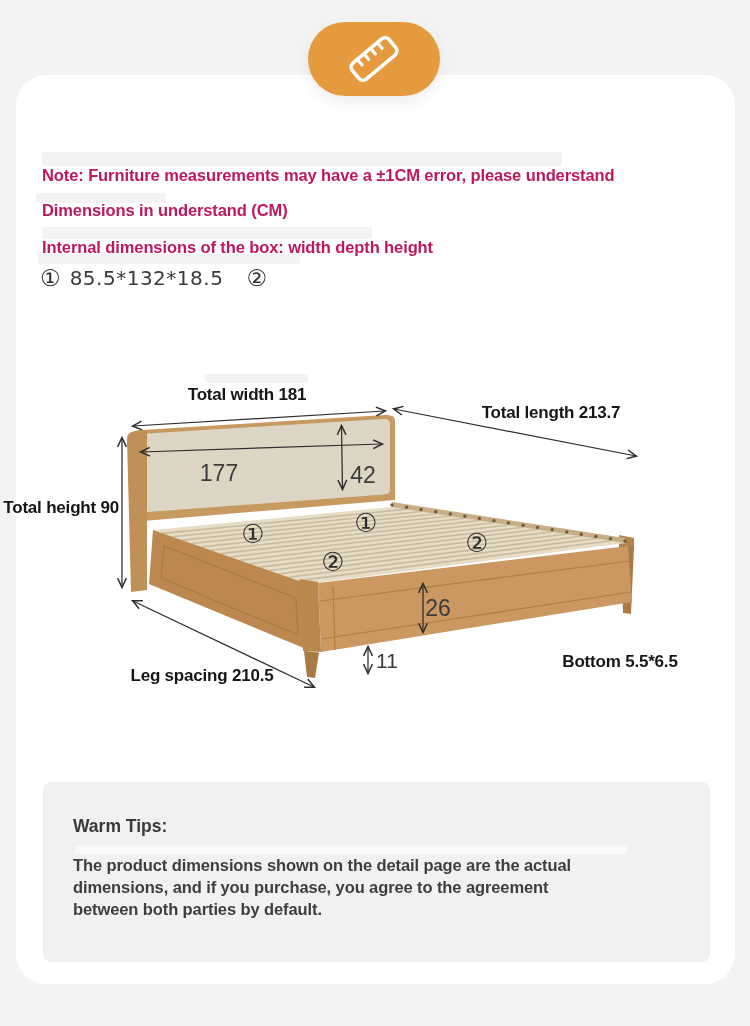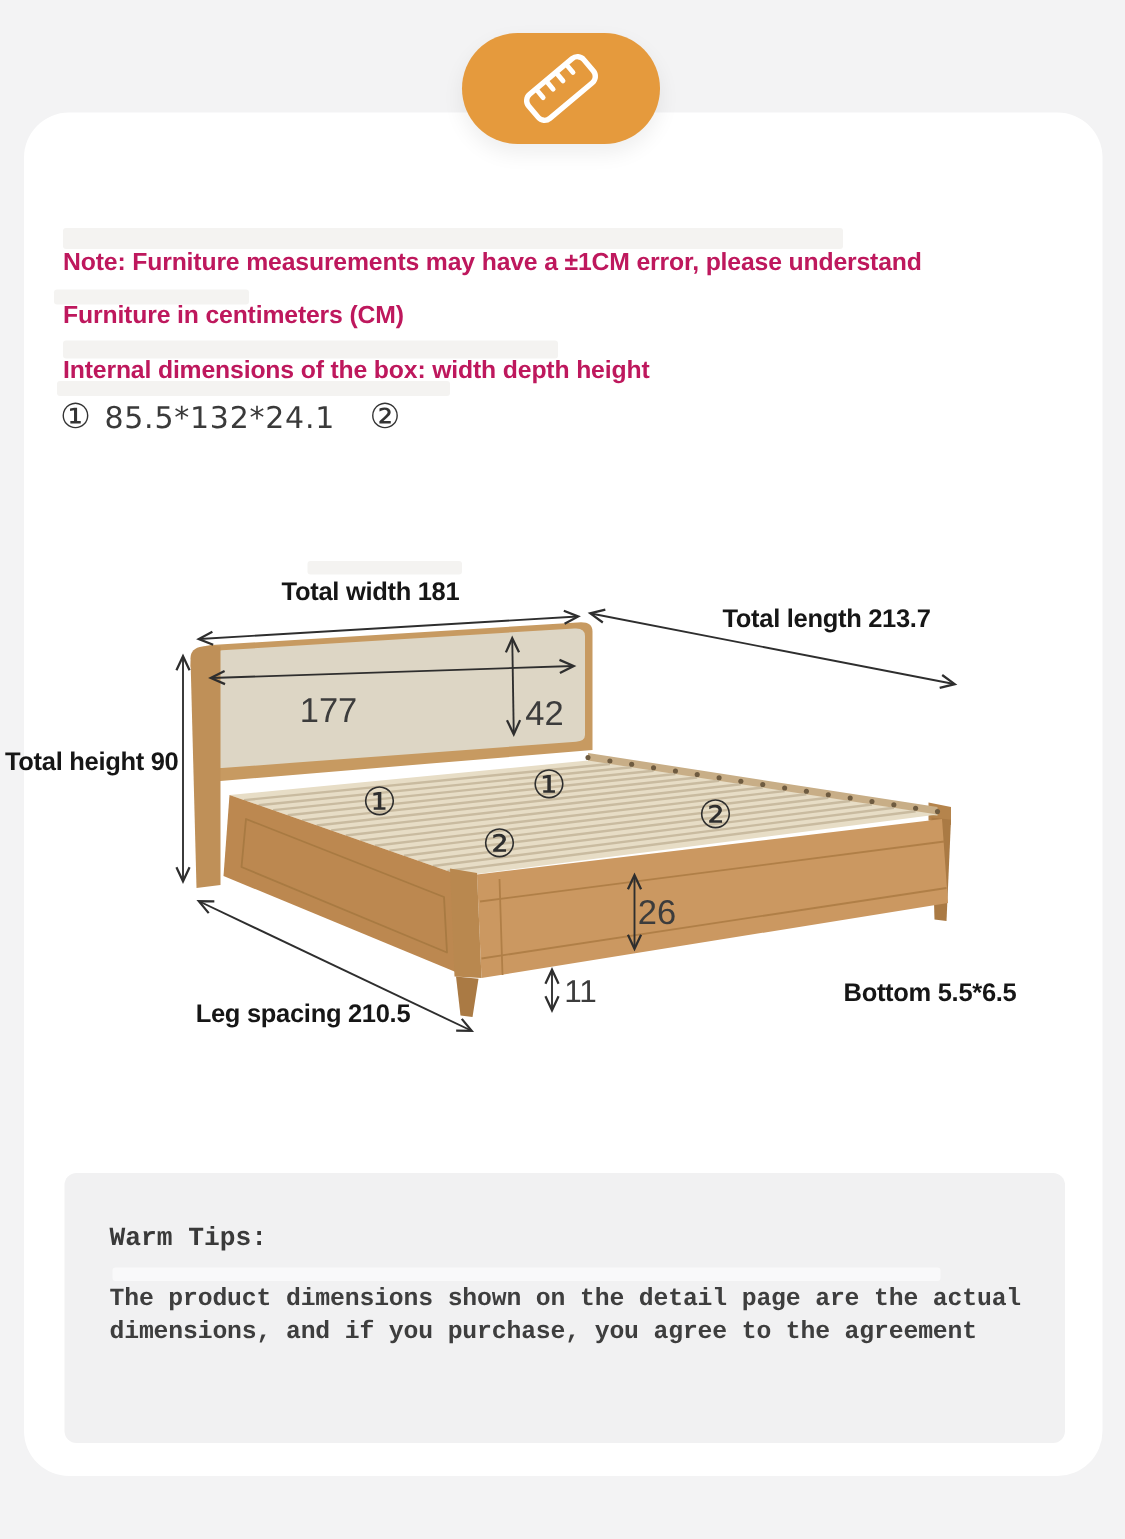--- a/index.html
+++ b/index.html
@@ -35,21 +35,21 @@
   .dims{
     position:absolute;left:40px;top:266px;
     font-family:"DejaVu Sans",sans-serif;font-size:20px;color:#3a3a3a;
     display:flex;align-items:center;gap:9px;
   }
   .dims .m{font-size:23px;line-height:23px;color:#333}
   .dims .v{letter-spacing:.5px}
   .dims .m2{margin-left:14px}
   .tips{
     position:absolute;left:43px;top:782px;width:667px;height:180px;
-    background:#f1f1f2;border-radius:8px;font-family:Liberation Mono, monospace;
+    background:#f1f1f2;border-radius:8px;
   }
   .tips-title{position:absolute;left:30px;top:34px;font-size:17.5px;font-weight:700;color:#3a3a3a}
   .tips-line{position:absolute;left:30px;font-size:16.5px;font-weight:700;color:#3e3e3e;white-space:nowrap;letter-spacing:-0.1px}
   #tl0{top:74px}
   #tl1{top:96px}
   #tl2{top:118px}
   .diagram{position:absolute;left:0;top:0;pointer-events:none}
   
   .lbl{font-family:"Liberation Sans",sans-serif;font-size:17px;font-weight:700;fill:#161616;letter-spacing:-.2px}
   .num{font-family:"Liberation Sans",sans-serif;font-size:23px;font-weight:400;fill:#3c3c3c}
@@ -76,26 +76,26 @@
   </svg>
 </div>
 
 <div class="strip" id="s1"></div>
 <div class="strip" id="s2"></div>
 <div class="strip" id="s3"></div>
 <div class="strip" id="s4"></div>
 <div class="strip" id="s5"></div>
 
 <div class="note" id="n1">Note: Furniture measurements may have a ±1CM error, please understand</div>
-<div class="note" id="n2">Furniture in centimeters (CM)</div>
+<div class="note" id="n2">Dimensions in understand (CM)</div>
 <div class="note" id="n3">Internal dimensions of the box: width depth height</div>
 
 <div class="dims">
   <span class="m">①</span>
-  <span class="v">85.5*132*24.1</span>
+  <span class="v">85.5*132*18.5</span>
   <span class="m m2">②</span>
 </div>
 
 <svg class="diagram" width="750" height="1026" viewBox="0 0 750 1026">
   <defs>
     <marker id="ah" markerWidth="10" markerHeight="10" refX="7.6" refY="4.5" orient="auto-start-reverse">
       <path d="M0.5,1 L8,4.5 L0.5,8" fill="none" stroke="#2e2e2e" stroke-width="1.2"></path>
     </marker>
   </defs>
 
@@ -188,14 +188,15 @@
   <text class="circ" x="253" y="543" text-anchor="middle">①</text>
   <text class="circ" x="366" y="532" text-anchor="middle">①</text>
   <text class="circ" x="333" y="571" text-anchor="middle">②</text>
   <text class="circ" x="477" y="552" text-anchor="middle">②</text>
 </svg>
 
 <div class="tips">
   <div class="tips-title">Warm Tips:</div>
   <div class="tips-line" id="tl0">The product dimensions shown on the detail page are the actual</div>
   <div class="tips-line" id="tl1">dimensions, and if you purchase, you agree to the agreement</div>
+  <div class="tips-line" id="tl2">between both parties by default.</div>
 </div>
 <div class="strip" id="s6"></div>
 
 </body></html>

